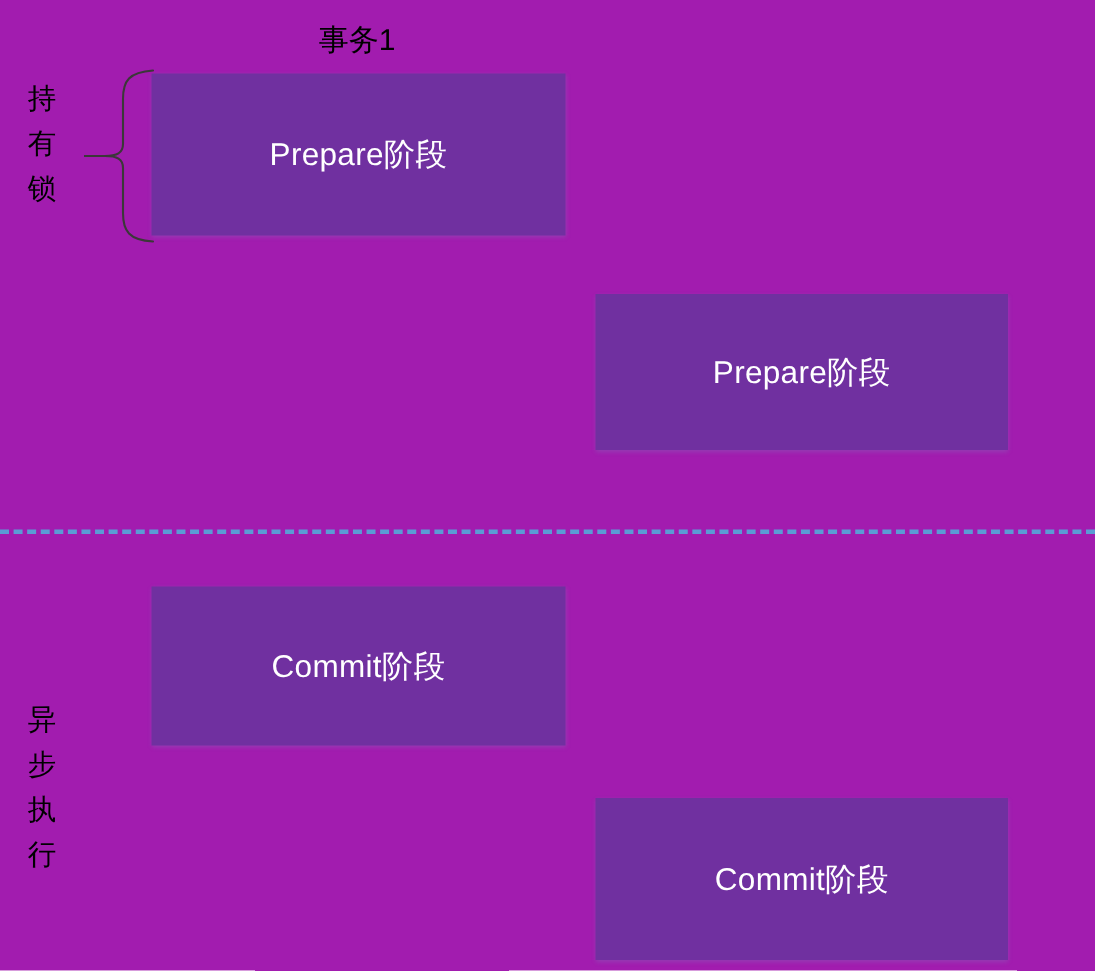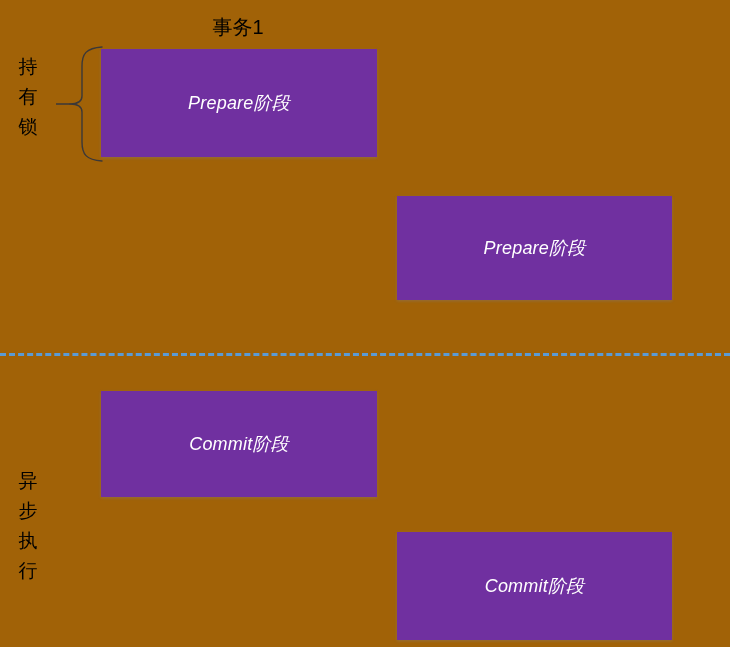--- a/index.html
+++ b/index.html
@@ -5,21 +5,21 @@
 <style>
   html, body {
     margin: 0;
     padding: 0;
     background: #ffffff;
   }
   #canvas {
     position: relative;
     width: 730px;
     height: 647px;
-    background: #a16207;
+    background: #a21caf;
     overflow: hidden;
     font-family: "Liberation Sans", "DejaVu Sans", sans-serif;
     -webkit-font-smoothing: antialiased;
   }
 
   
   .col-header {
     position: absolute;
     font-size: 20px;
     line-height: 20px;
@@ -35,25 +35,24 @@
   .phase-box {
     position: absolute;
     background: #7030A0;
     display: flex;
     align-items: center;
     justify-content: center;
     box-shadow: 0 1px 3px rgba(120, 140, 190, 0.30);
   }
   .phase-box .phase-label {
     color: #ffffff;
-    font-size: 18px;
+    font-size: 21px;
     line-height: 21px;
     letter-spacing: 0.2px;
     white-space: nowrap;
-    font-style: italic;
   }
 
   #box-tx1-prepare { left: 101px; top: 49px;  width: 276px; height: 108px; }
   #box-tx2-prepare { left: 397px; top: 196px; width: 275px; height: 104px; }
   #box-tx1-commit  { left: 101px; top: 391px; width: 276px; height: 106px; }
   #box-tx2-commit  { left: 397px; top: 532px; width: 275px; height: 108px; }
 
   
   #divider {
     position: absolute;

